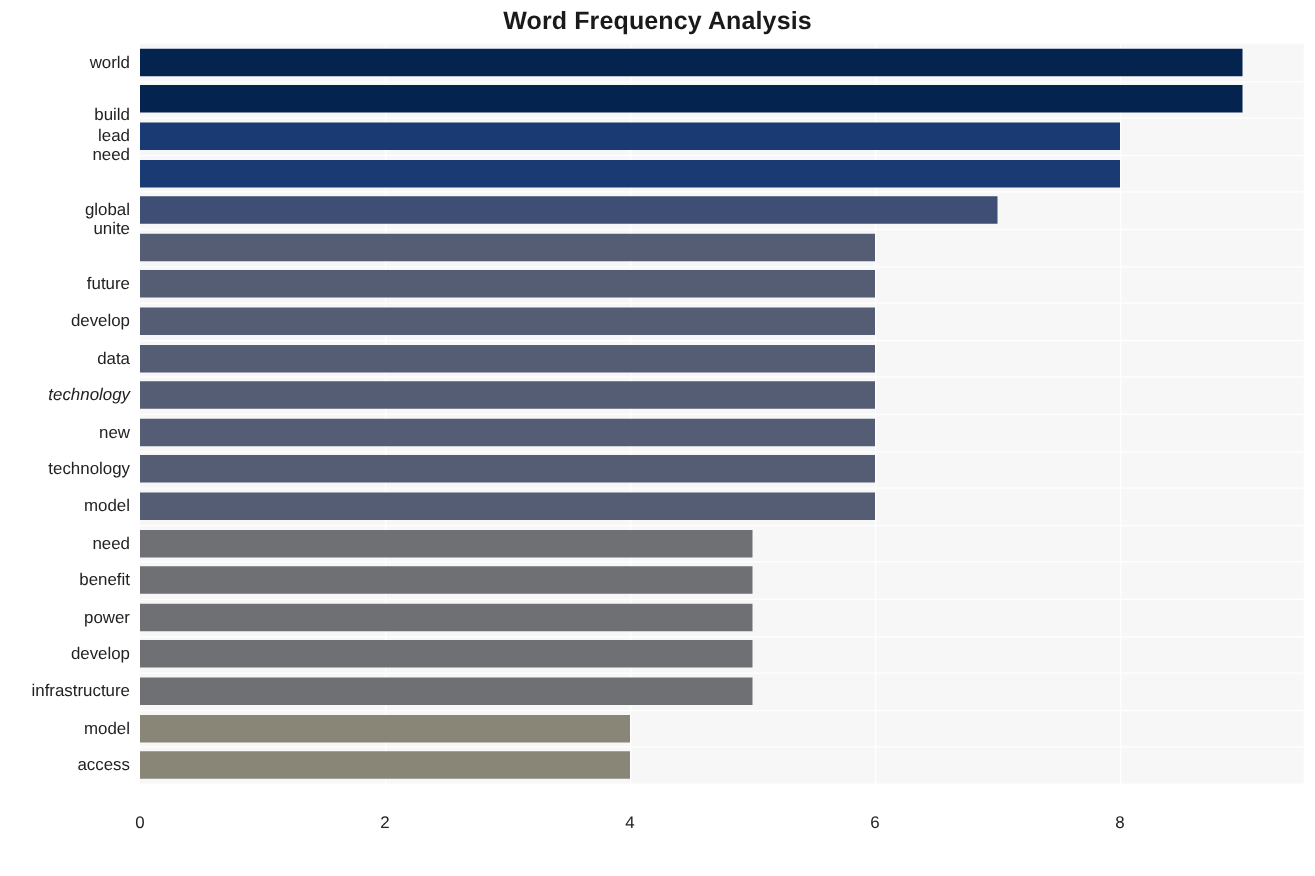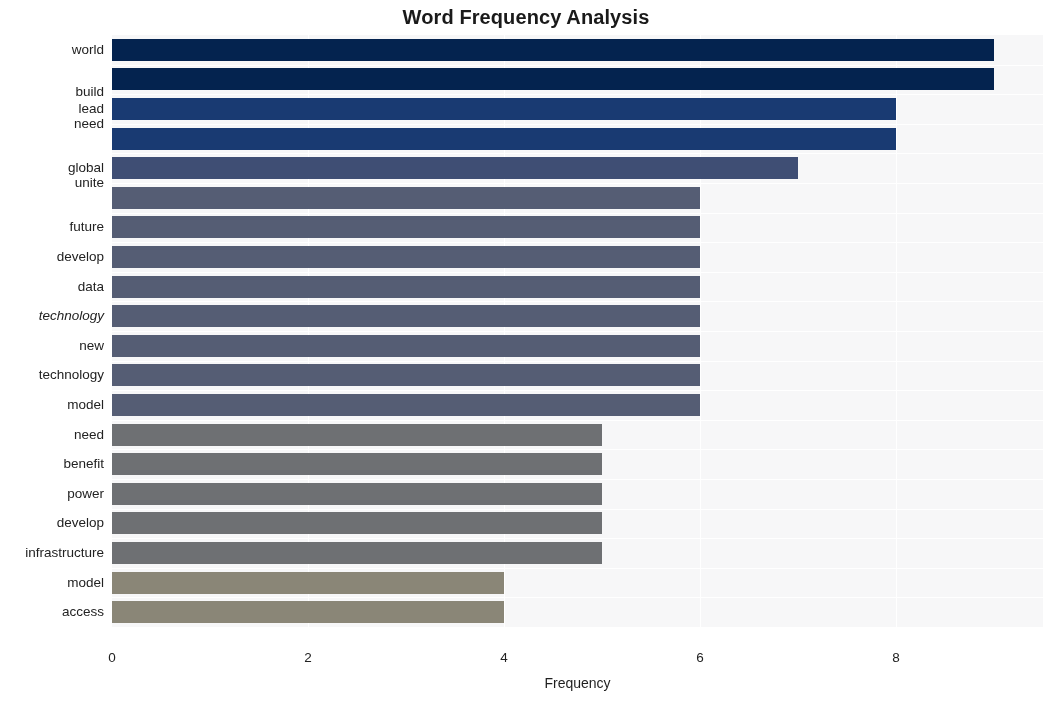--- a/index.html
+++ b/index.html
@@ -179,15 +179,14 @@
       <div class="y-label" style="top: 540.6px;">model</div>
       <div class="y-label" style="top: 570.2px; margin-left: 28px;">access</div>
     </div>
   <div id="x-labels">
       <div class="x-label" style="left: 112px;">0</div>
       <div class="x-label" style="left: 308px;">2</div>
       <div class="x-label" style="left: 504px;">4</div>
       <div class="x-label" style="left: 700px;">6</div>
       <div class="x-label" style="left: 896px;">8</div>
     </div>
-  <div id="x-axis-title">Frequency</div>
 
 </div>
 
 </body></html>

